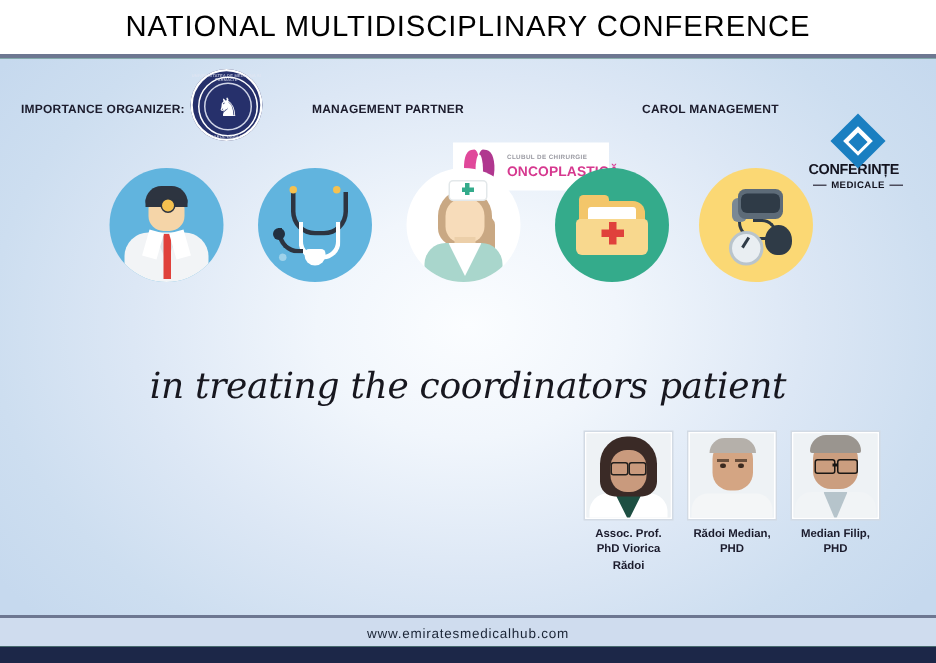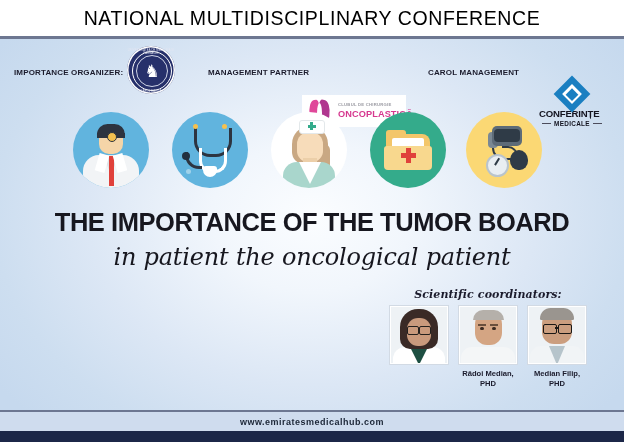--- a/index.html
+++ b/index.html
@@ -269,21 +269,21 @@
   
   .footer-rule-top{
     position:absolute;left:0;top:410px;width:624px;height:2px;background:#6d7791;
   }
   .footer-bar{
     position:absolute;left:0;top:412px;width:624px;height:19px;
     background:#cfdcee;display:flex;align-items:center;justify-content:center;
   }
   .footer-url{
     font-family:"Liberation Sans", sans-serif;
-    font-size:9px;font-weight:bold;letter-spacing:.5px;color:#1b2536;
+    font-size:9px;font-weight:normal;letter-spacing:.5px;color:#1b2536;
   }
   .footer-dark{
     position:absolute;left:0;top:431px;width:624px;height:11px;background:#1c2748;
   }
 </style>
 </head>
 <body>
 
 <div class="banner">
 
@@ -389,37 +389,36 @@
         <div class="bp-tube2"></div>
       <div class="bp-strap"></div>
         <div class="bp-cuff"></div>
         <div class="bp-cuff2"></div>
       <div class="bp-bulb"></div>
         <div class="bp-gauge"></div>
         <div class="bp-needle"></div>
     </div>
   </div>
 
-  <div class="title-main">THE IMPORTANCE OF THE TUMOR BOARD</div>
-  <div class="title-sub">in patient the oncological patient</div>
+  <div class="title-sub">in treating the coordinators patient</div>
 
   <div class="coord-block">
-    <div class="coord-heading">Scientific coordinators:</div>
     <div class="coord-row">
 
       <div class="coord-item">
         <div class="coord-photo">
           <div class="ph-bg"></div>
           <div class="p1-body"></div>
             <div class="p1-shirt"></div>
           <div class="p1-hair"></div>
             <div class="p1-face"></div>
           <div class="p1-glass-l"></div>
             <div class="p1-glass-r"></div>
         </div>
+        <div class="coord-name">Assoc. Prof. PhD Viorica Rădoi</div>
       </div>
 
       <div class="coord-item">
         <div class="coord-photo">
           <div class="ph-bg"></div>
           <div class="p2-body"></div>
           <div class="p2-head"></div>
             <div class="p2-hair"></div>
           <div class="p2-brow-l"></div>
             <div class="p2-brow-r"></div>

